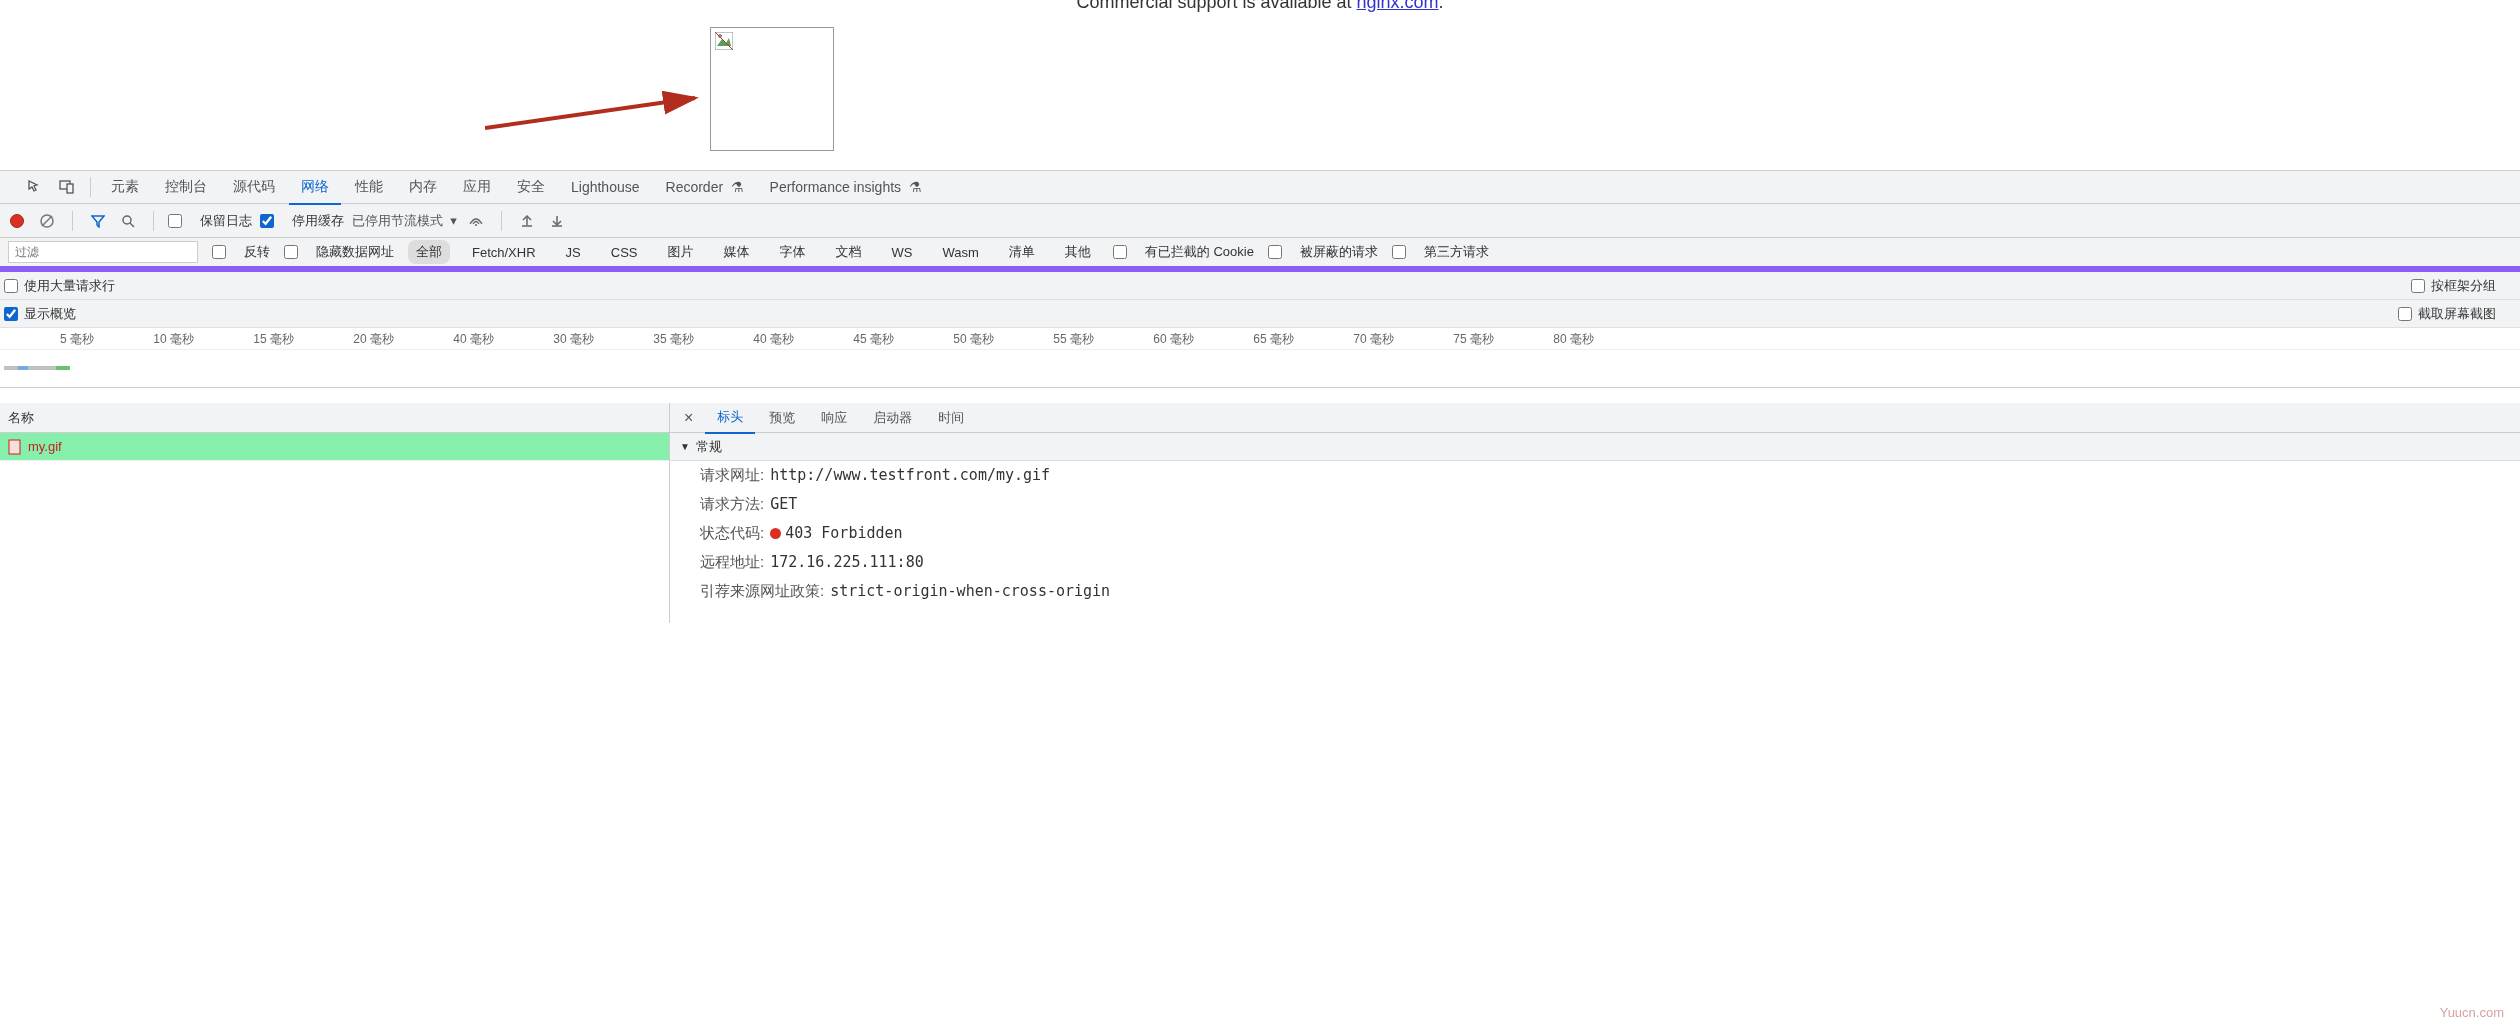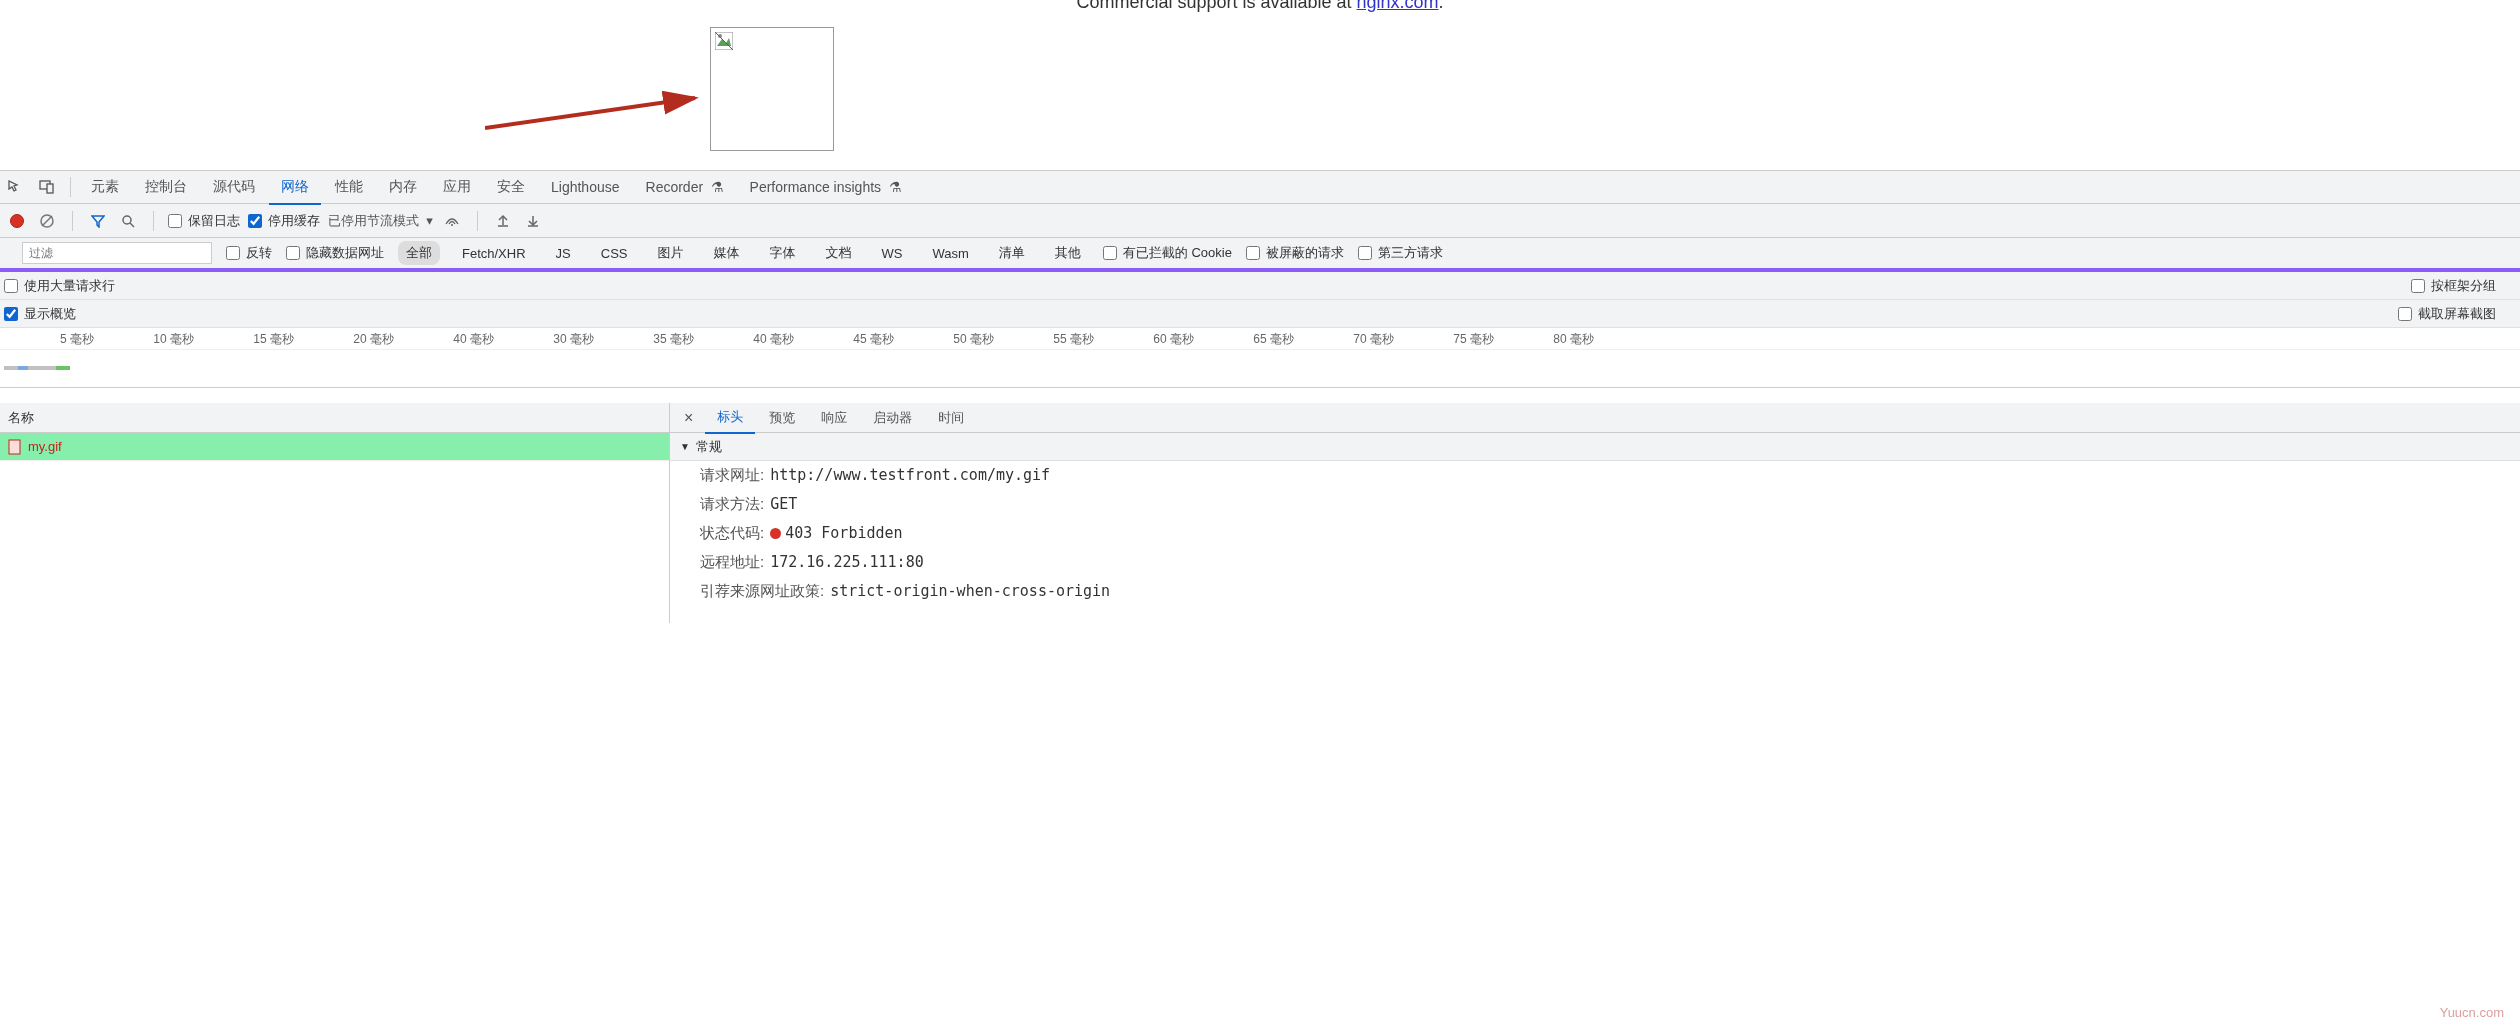--- a/index.html
+++ b/index.html
@@ -7,37 +7,37 @@
     
     
     .top-area { height: 170px; position: relative; }
     .top-text { position: absolute; top: -8px; left: 50%; transform: translateX(-50%); white-space: nowrap; font-size: 18px; }
     .top-text a { color: #3333cc; text-decoration: underline; }
     .broken-img { position: absolute; left: 710px; top: 27px; width: 124px; height: 124px; border: 1px solid #999; }
     .broken-img svg { position: absolute; top: 4px; left: 4px; }
     .arrow1 { position: absolute; left: 485px; top: 88px; }
     
     
-    .devtools-tabs { height: 34px; display: flex; align-items: center; border-top: 1px solid #ccc; border-bottom: 1px solid #ccc; background: #f1f3f4; padding: 0 0; gap: 2px; }
+    .devtools-tabs { height: 34px; display: flex; align-items: center; border-top: 1px solid #ccc; border-bottom: 1px solid #ccc; background: #f1f3f4; padding: 0 20px; gap: 2px; }
     .dt-icon { width: 22px; height: 22px; display: flex; align-items: center; justify-content: center; color: #555; margin: 0 4px; }
     .dt-tab { padding: 8px 12px; color: #555; font-size: 14px; cursor: pointer; }
     .dt-tab.active { color: #0f66d0; border-bottom: 2px solid #0f66d0; padding-bottom: 7px; }
     .dt-sep { width: 1px; height: 20px; background: #ccc; margin: 0 6px; }
     .beaker { display: inline-block; margin-left: 4px; }
     
     
     .toolbar { height: 34px; display: flex; align-items: center; background: #f1f3f4; border-bottom: 1px solid #ccc; padding: 0 6px; gap: 8px; }
     .tb-icon { width: 22px; height: 22px; display: flex; align-items: center; justify-content: center; color: #555; }
     .record-dot { width: 14px; height: 14px; border-radius: 50%; background: #d93025; border: 1px solid #a52714; }
-    .cb-label { display: flex; align-items: center; gap: 6px; font-size: 13px; color: #333; }
+    .cb-label { display: flex; align-items: center; gap: 18px; font-size: 13px; color: #333; }
     .cb-label input { width: 14px; height: 14px; accent-color: #0f66d0; }
     .throttle { color: #555; font-size: 13px; }
     
     
-    .filter-row { height: 34px; display: flex; align-items: center; background: #f1f3f4; border-bottom: 4px solid #8b5cf6; padding: 0 22px; gap: 14px; }
+    .filter-row { height: 34px; display: flex; align-items: center; background: #f1f3f4; border-bottom: 6px solid #8b5cf6; padding: 0 8px; gap: 14px; }
     .filter-input { border: 1px solid #ccc; background: #fff; padding: 3px 6px; font-size: 12px; width: 190px; color: #999; }
     .ftype { font-size: 13px; color: #333; padding: 3px 8px; cursor: pointer; }
     .ftype.active { background: #ddd; border-radius: 8px; }
     
     
     .opts-row { height: 28px; display: flex; align-items: center; background: #f1f3f4; border-bottom: 1px solid #e0e0e0; padding: 0 4px; justify-content: space-between; }
     .opts-row .left-opt { display: flex; align-items: center; gap: 6px; }
     .opts-row .right-opt { display: flex; align-items: center; gap: 6px; margin-right: 20px; }
     
     

